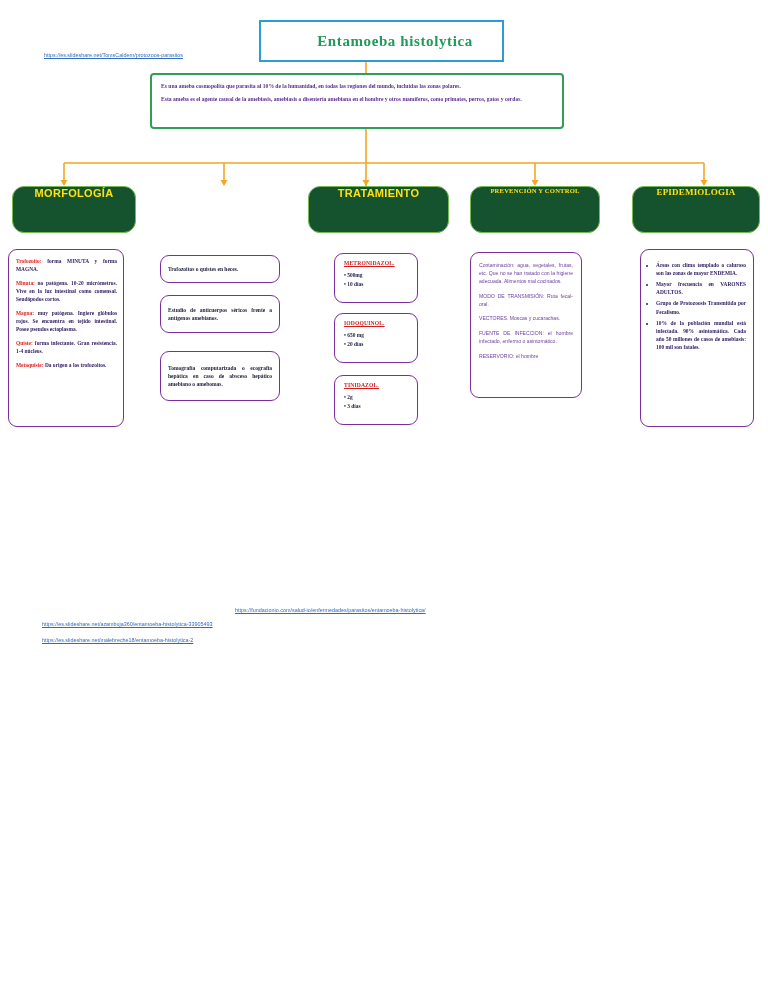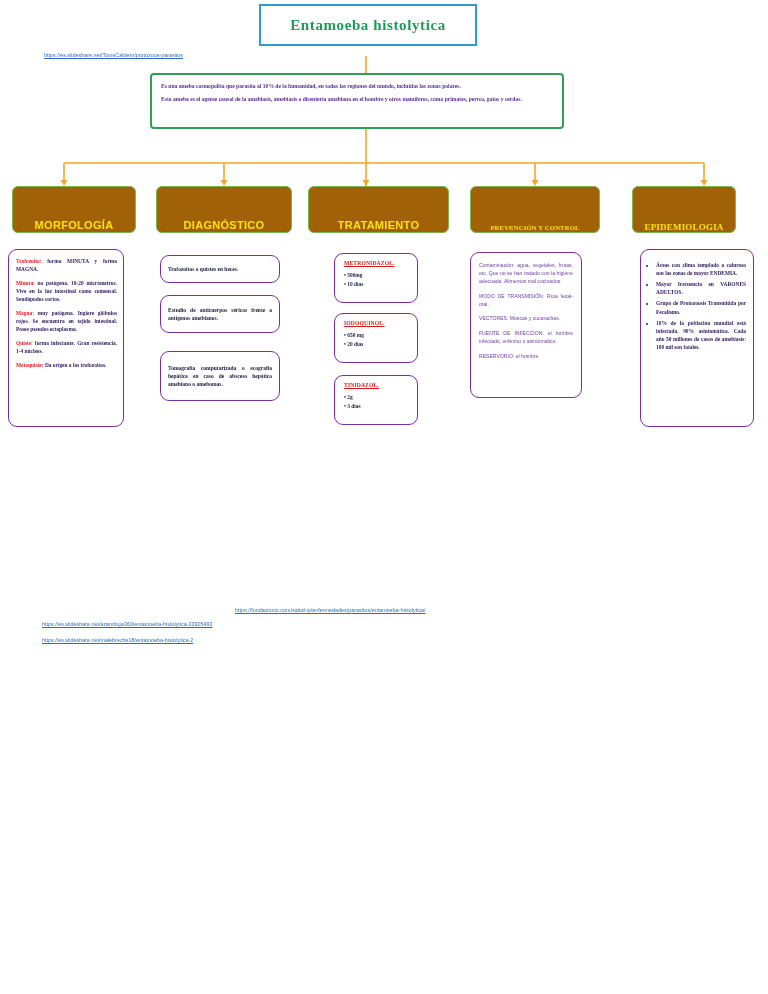--- a/index.html
+++ b/index.html
@@ -5,23 +5,23 @@
   html,body{margin:0;padding:0;}
   body{
     width:768px;height:994px;background:#ffffff;position:relative;
     font-family:"Liberation Sans",sans-serif;overflow:hidden;
   }
   .canvas{position:absolute;left:0;top:0;width:768px;height:994px;}
   svg.lines{position:absolute;left:0;top:0;width:768px;height:994px;pointer-events:none;}
 
   
   .title-box{
-    position:absolute;left:259px;top:4px;width:214px;height:38px;
+    position:absolute;left:259px;top:20px;width:214px;height:38px;
     border:2px solid #2e9bd6;background:#ffffff;
-    display:flex;align-items:center;justify-content:center;
+    display:flex;align-items:center;justify-content:center;padding-left:27px;
   }
   .title-text{
     font-family:"Liberation Serif",serif;font-weight:bold;font-size:15px;
     color:#1f9a5a;letter-spacing:.6px;white-space:nowrap;
   }
 
   
   .src-top{
     position:absolute;left:44px;top:52px;font-size:5.4px;color:#2f6cc0;
     text-decoration:underline;white-space:nowrap;
@@ -34,31 +34,31 @@
     padding:7px 9px 0 9px;box-sizing:border-box;
   }
   .intro-box p{
     margin:0 0 5px 0;font-size:5.6px;line-height:1.45;color:#5b2d8e;
     text-align:justify;font-family:"Liberation Serif",serif;font-weight:bold;
   }
 
   
   .cat{
     position:absolute;top:186px;height:47px;border:1.6px solid #77b94f;
-    border-radius:6px;background:#a16207;
-    display:flex;align-items:flex-end;justify-content:center;box-sizing:border-box;
+    border-radius:12px;background:#14532d;
+    display:flex;align-items:flex-start;justify-content:center;box-sizing:border-box;
   }
   .cat span{
     color:#ffe014;font-weight:bold;text-align:center;line-height:1.15;
   }
   .cat-0{left:12px;width:124px;}
   .cat-1{left:156px;width:136px;}
   .cat-2{left:308px;width:141px;}
   .cat-3{left:470px;width:130px;}
-  .cat-4{left:632px;width:104px;}
+  .cat-4{left:632px;width:128px;}
   .cat-0 span,.cat-1 span,.cat-2 span{font-size:11px;letter-spacing:.3px;}
   .cat-3 span{font-size:6.6px;font-family:"Liberation Serif",serif;letter-spacing:.2px;}
   .cat-4 span{font-size:9px;font-family:"Liberation Serif",serif;letter-spacing:.2px;}
 
   
   .card{
     position:absolute;border:1.7px solid #7a2f9e;border-radius:9px;background:#fff;
     box-sizing:border-box;
   }
 
@@ -149,23 +149,20 @@
   <a class="src-top" href="#">https://es.slideshare.net/TomsCaldern/protozoos-parasitos</a>
 
   <div class="intro-box">
     <p>Es una ameba cosmopolita que parasita al 10% de la humanidad, en todas las regiones del mundo, incluidas las zonas polares.</p>
     <p>Esta ameba es el agente causal de la amebiasis, amebiasis o disentería amebiana en el hombre y otros mamíferos, como primates, perros, gatos y cerdos.</p>
   </div>
 
   <div class="cat cat-0">
     <span>MORFOLOGÍA</span>
   </div>
-  <div class="cat cat-1">
-    <span>DIAGNÓSTICO</span>
-  </div>
   <div class="cat cat-2">
     <span>TRATAMIENTO</span>
   </div>
   <div class="cat cat-3">
     <span>PREVENCIÓN Y CONTROL</span>
   </div>
   <div class="cat cat-4">
     <span>EPIDEMIOLOGIA</span>
   </div>
 

